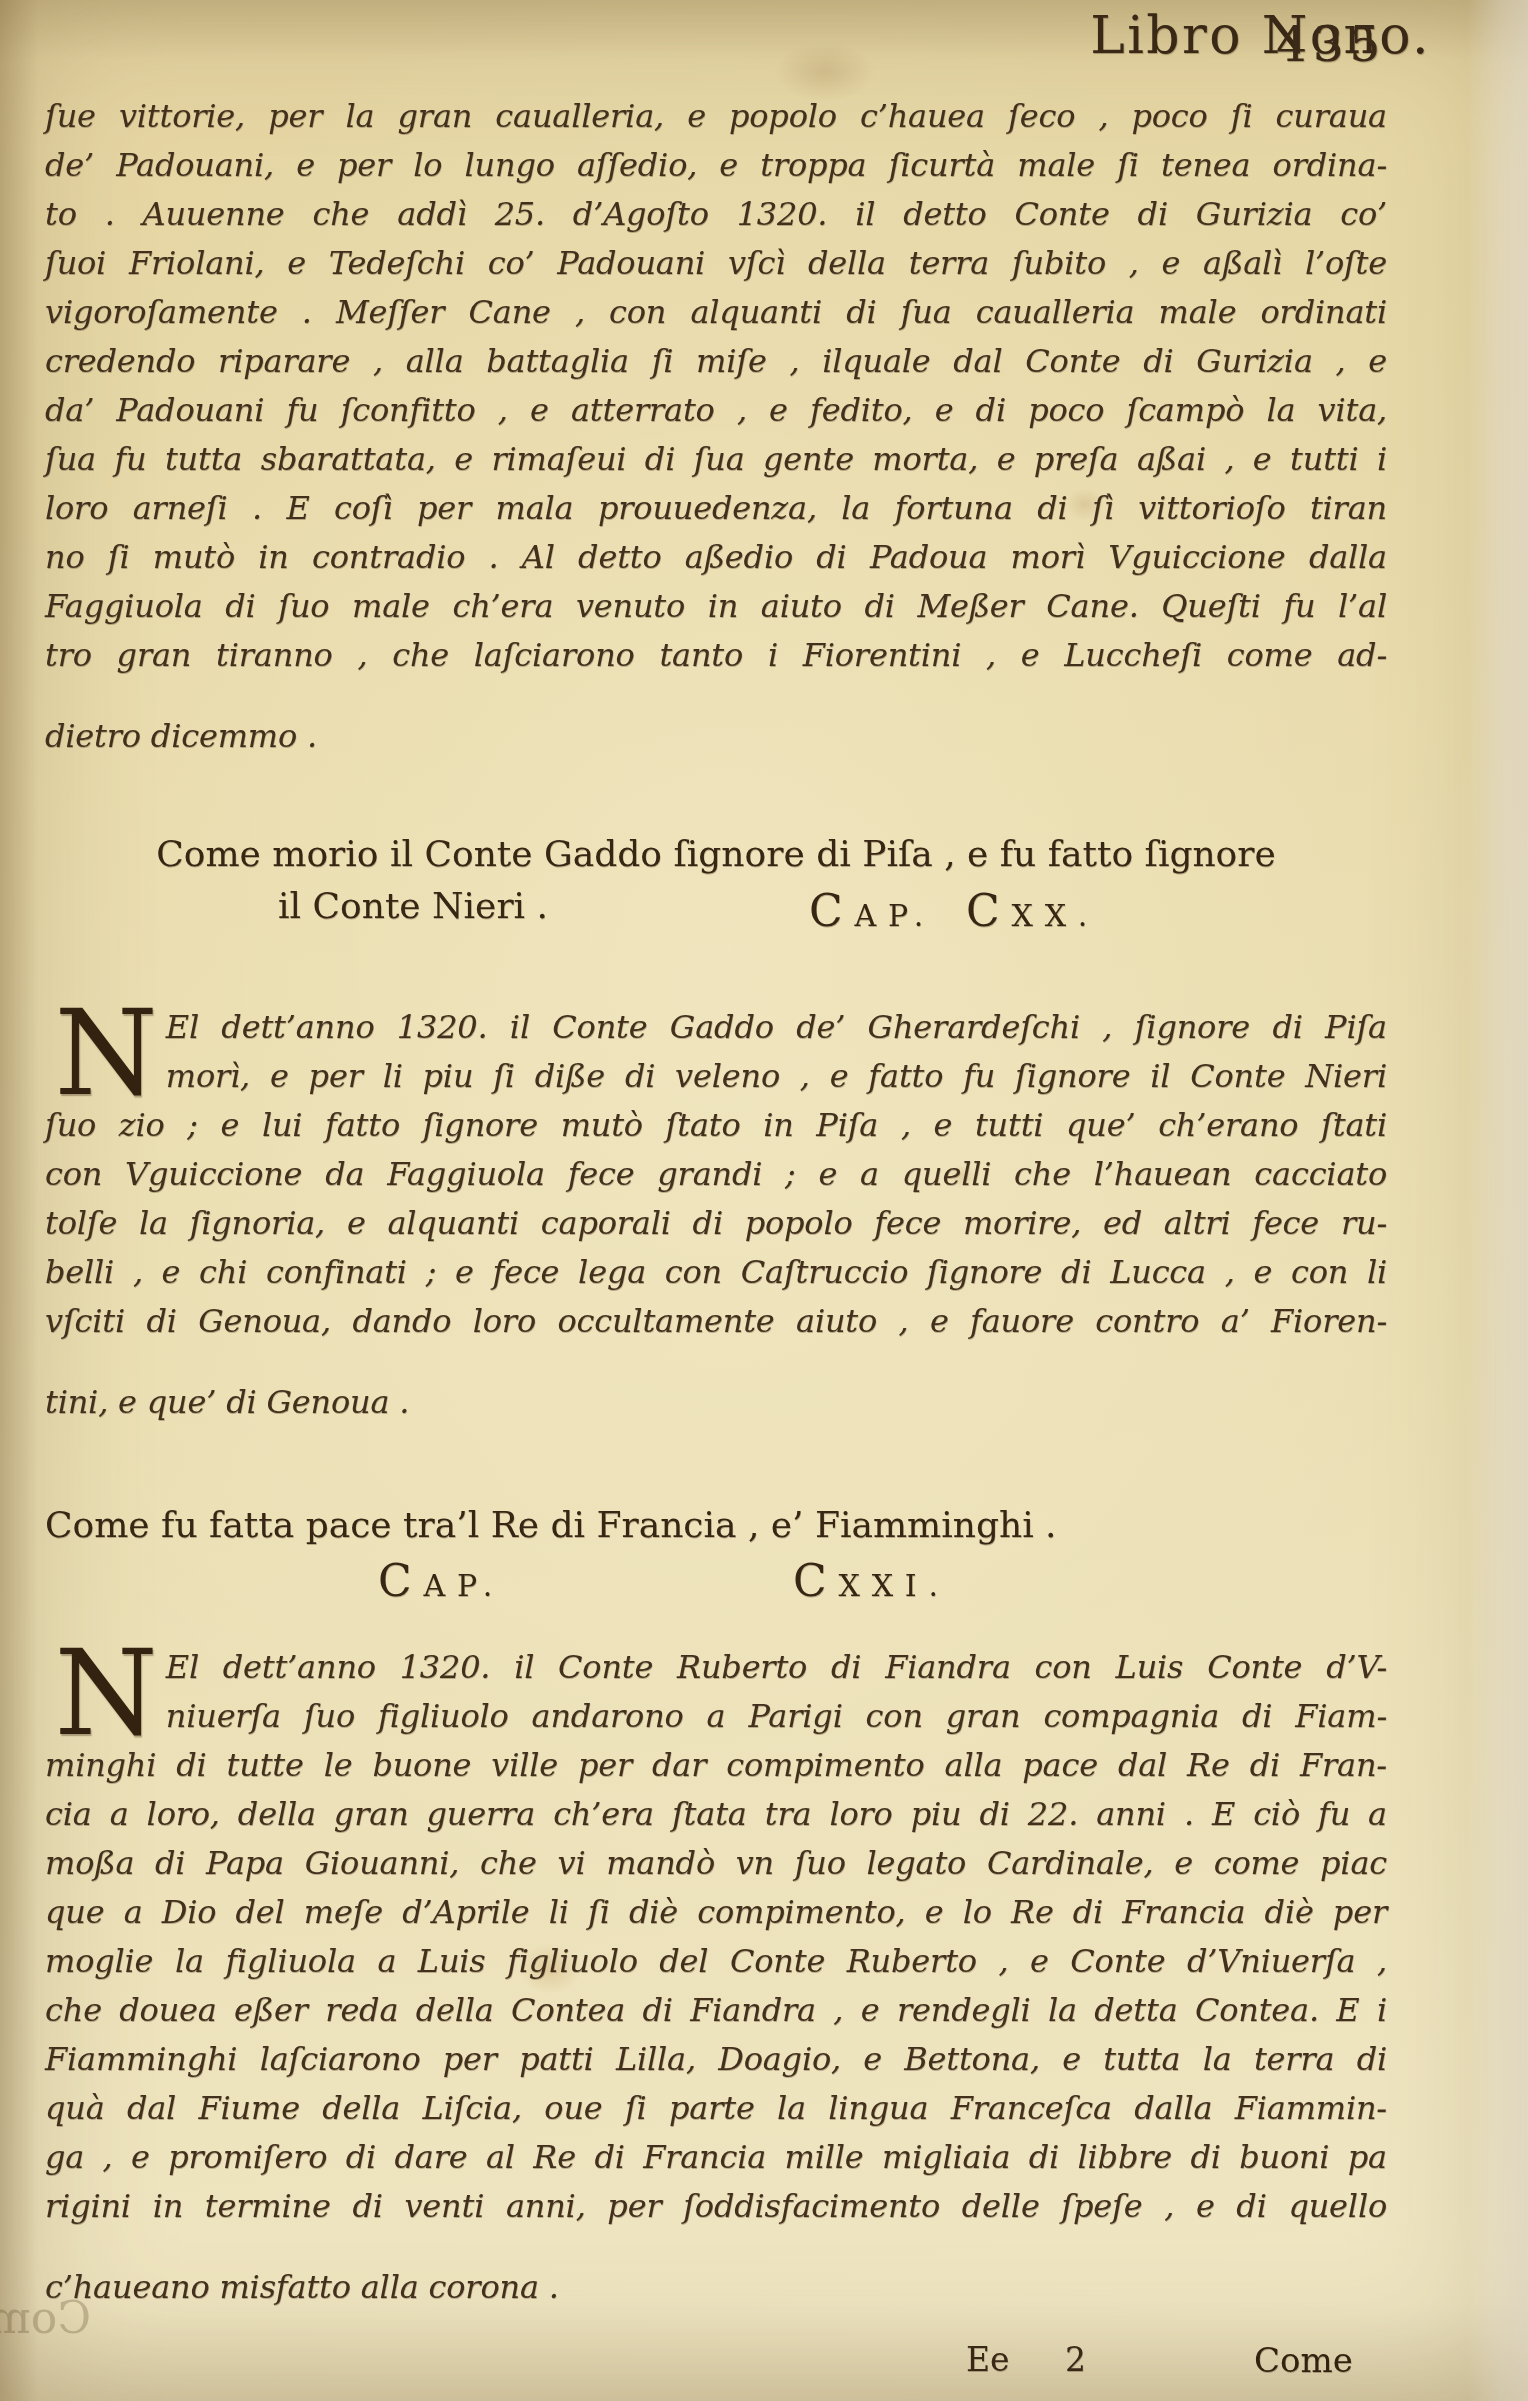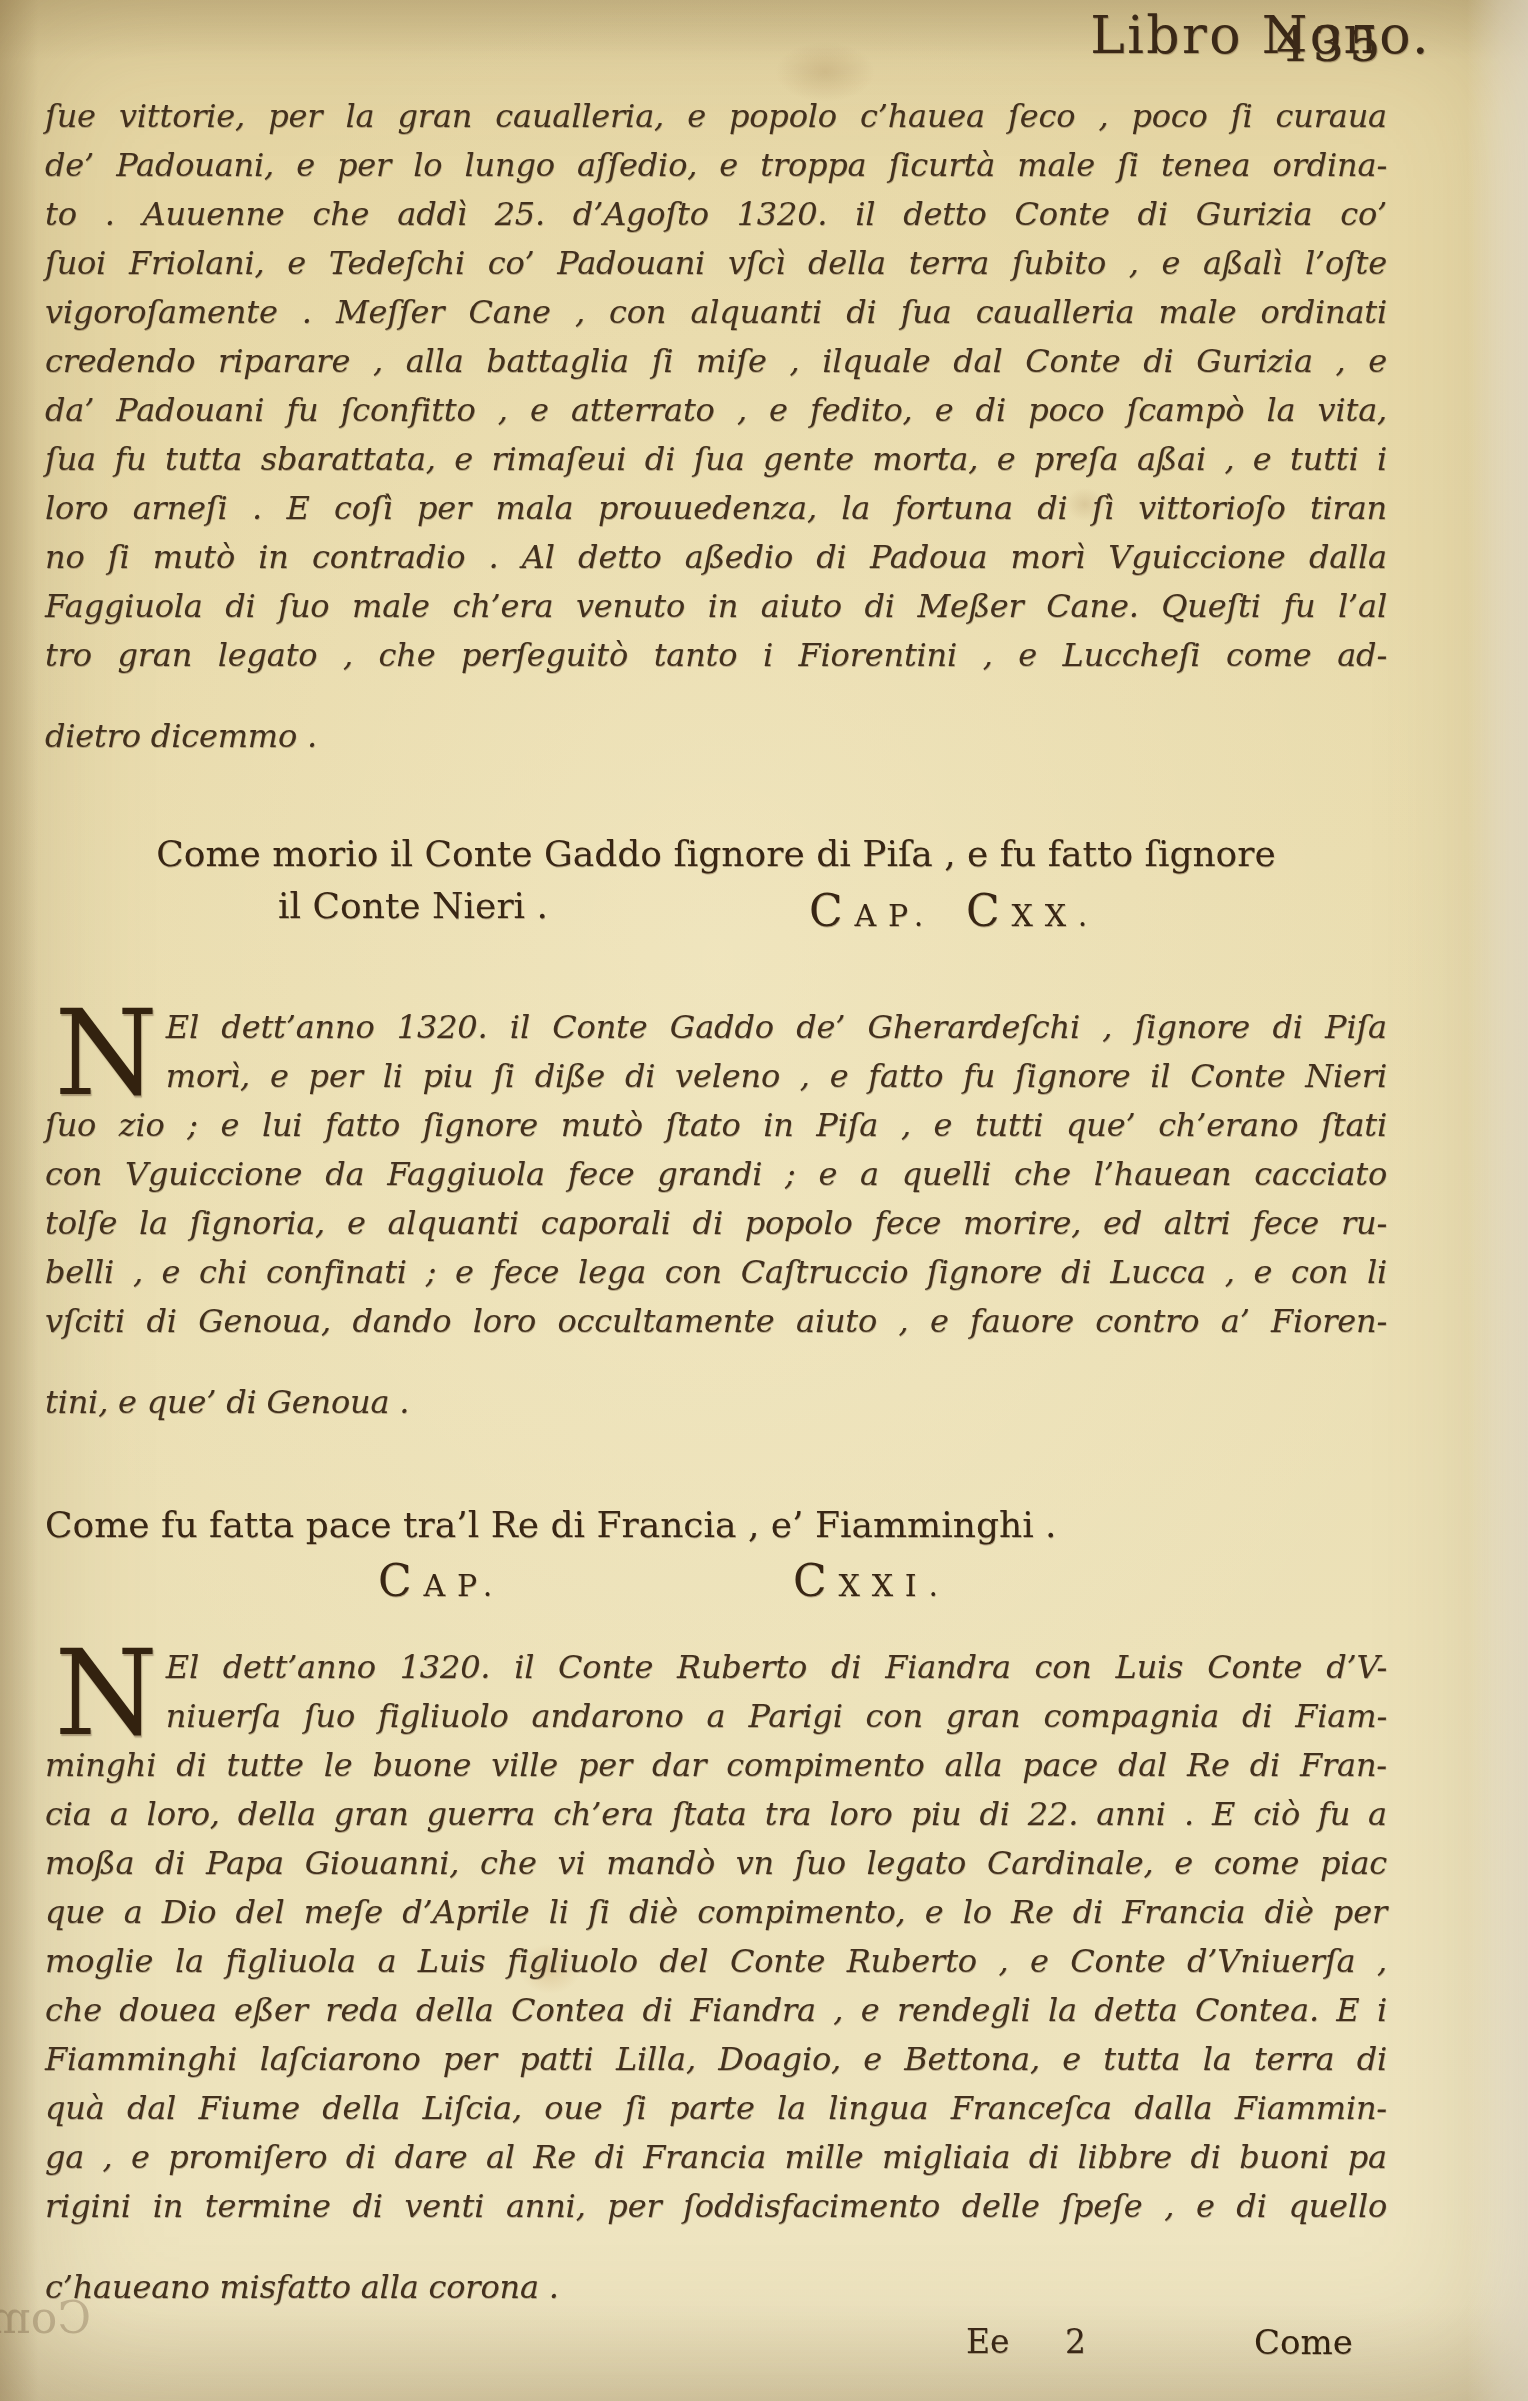--- a/index.html
+++ b/index.html
@@ -68,21 +68,21 @@
   .ch2 .hline1 { font-size: 36px; line-height: 52px; }
   .ch2 .hline2 { position: relative; height: 67px; margin-top: 4.7px; }
   .hsub  { position: absolute; font-size: 36px; }
   .capword { position: absolute; font-size: 30px; letter-spacing: 11.8px; }
   .capword::first-letter { font-size: 44px; }
 
   .p2 { margin-top: 58px; }
   .p3 { margin-top: 20.4px; }
 
   
-  .footer { position: relative; height: 55px; margin-top: 10px; font-style: normal; }
+  .footer { position: relative; height: 55px; margin-top: 28px; font-style: normal; }
   .signature { position: absolute; left: 921px; font-size: 33px; word-spacing: 45px; color: #3a2817; }
   .catchword { position: absolute; left: 1209px; font-size: 34px; color: #33220f; }
 
   
   .ghost {
     position: absolute; left: -11px; top: 2292px;
     font-size: 44px; color: rgba(95,70,42,0.28);
     transform: scaleX(-1); font-style: normal;
     text-shadow: none;
   }
@@ -102,21 +102,21 @@
       <div class="ln">de’ Padouani, e per lo lungo aſſedio, e troppa ſicurtà male ſi tenea ordina-</div>
       <div class="ln">to . Auuenne che addì 25. d’Agoſto 1320. il detto Conte di Gurizia co’</div>
       <div class="ln">ſuoi Friolani, e Tedeſchi co’ Padouani vſcì della terra ſubito , e aßalì l’oſte</div>
       <div class="ln">vigoroſamente . Meſſer Cane , con alquanti di ſua caualleria male ordinati</div>
       <div class="ln">credendo riparare , alla battaglia ſi miſe , ilquale dal Conte di Gurizia , e</div>
       <div class="ln">da’ Padouani fu ſconfitto , e atterrato , e fedito, e di poco ſcampò la vita,</div>
       <div class="ln">ſua fu tutta sbarattata, e rimaſeui di ſua gente morta, e preſa aßai , e tutti i</div>
       <div class="ln">loro arneſi .  E coſì per mala prouuedenza, la fortuna di ſì vittorioſo tiran</div>
       <div class="ln">no ſi mutò in contradio .  Al detto aßedio di Padoua morì Vguiccione dalla</div>
       <div class="ln">Faggiuola di ſuo male ch’era venuto in aiuto di Meßer Cane. Queſti fu l’al</div>
-      <div class="ln">tro gran legato , che perſeguitò tanto i Fiorentini , e Luccheſi come ad-</div>
+      <div class="ln">tro gran tiranno , che laſciarono tanto i Fiorentini , e Luccheſi come ad-</div>
       <div class="ln end">dietro dicemmo .</div>
     </div>
 
     <div class="chap-head ch1">
       <div class="hline1">Come morio il Conte Gaddo ſignore di Piſa , e fu fatto ſignore</div>
       <div class="hline2">
         <span class="hsub" style="left:233px;">il Conte Nieri .</span>
         <span class="capword" style="left:764px;">CAP.</span>
         <span class="capword" style="left:921px;">CXX.</span>
       </div>

